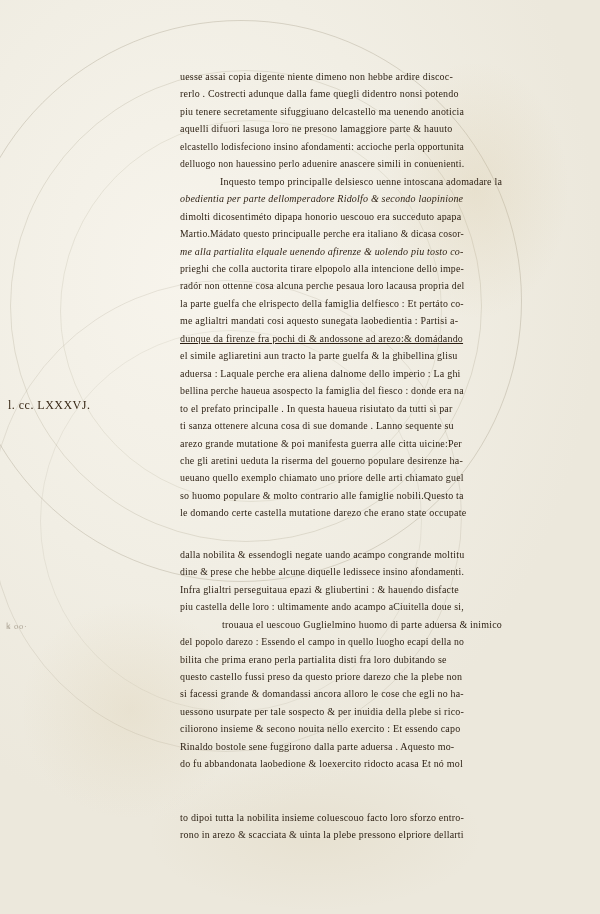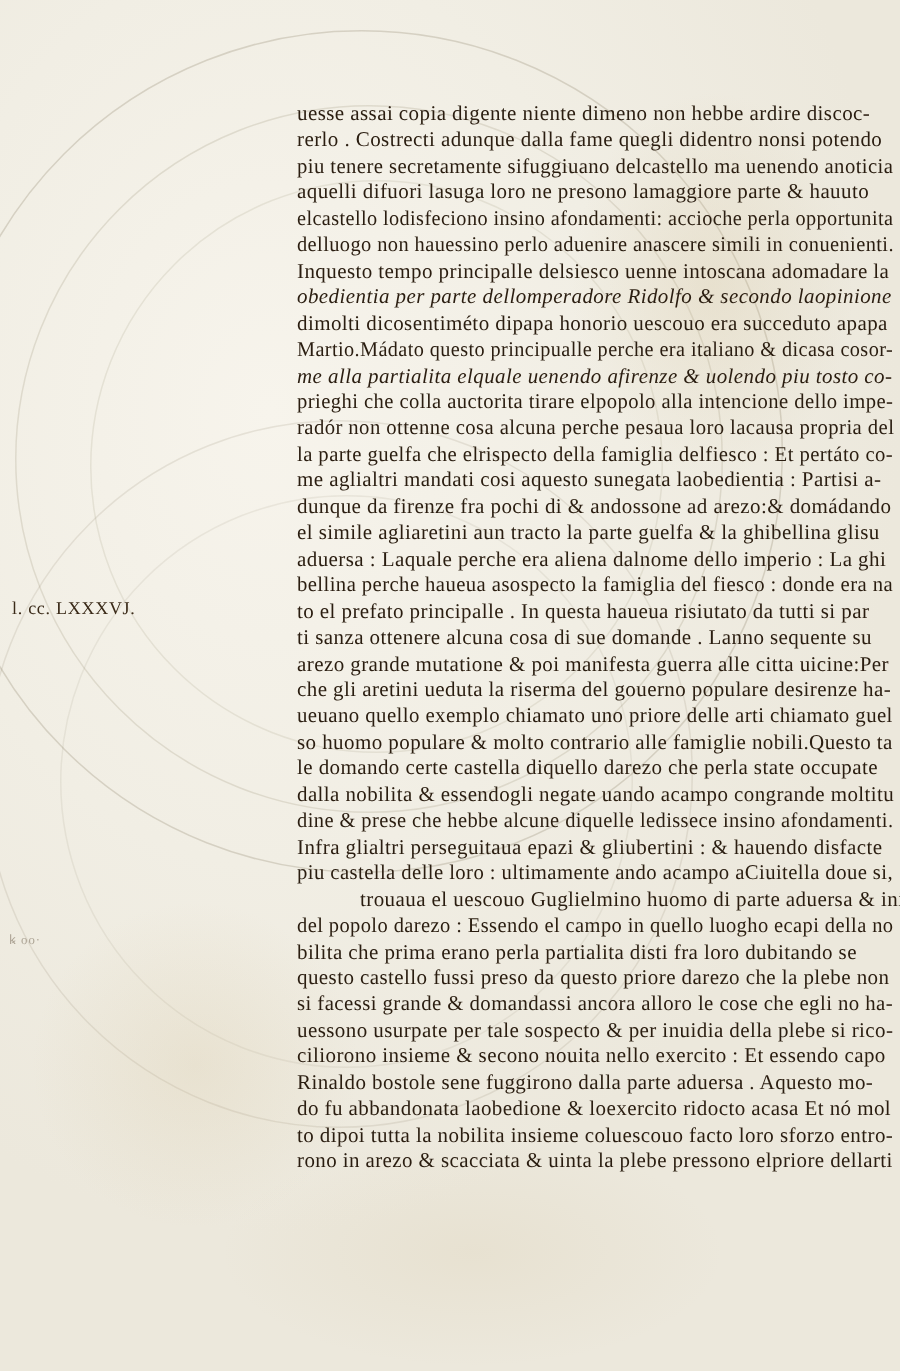--- a/index.html
+++ b/index.html
@@ -46,25 +46,25 @@
   .stain.s1 { left: 380px; top: 60px;  width: 190px; height: 260px;
               background: radial-gradient(ellipse at center, rgba(205,185,140,0.22) 0%, rgba(205,185,140,0) 70%); }
   .stain.s2 { left: 20px;  top: 600px; width: 220px; height: 220px;
               background: radial-gradient(ellipse at center, rgba(205,185,140,0.18) 0%, rgba(205,185,140,0) 70%); }
   .stain.s3 { left: 150px; top: 760px; width: 330px; height: 150px;
               background: radial-gradient(ellipse at center, rgba(200,180,135,0.13) 0%, rgba(200,180,135,0) 72%); }
 
   
   #textblock {
     position: absolute;
-    left: 198px;
+    left: 180px;
     top: 68px;
     width: 352px;
     color: #2a1d10;
-    font-size: 14px;
+    font-size: 10px;
     line-height: 17.45px;
     letter-spacing: 0.02em;
     text-align: justify;
     text-rendering: optimizeLegibility;
   }
   #textblock .ln {
     display: block;
     white-space: nowrap;
     font-family: "Liberation Serif", serif;
     transform-origin: left center;
@@ -109,50 +109,50 @@
   <div class="margin-note" id="note-folio">l. cc. LXXXVJ.</div>
   <div class="margin-note" id="note-faint">ꝃ oo·</div>
 
   <div id="textblock">
       <span class="ln" style="transform: scaleX(1);">uesse assai copia digente niente dimeno non hebbe ardire discoc-</span>
       <span class="ln" style="transform: scaleX(1);">rerlo . Costrecti adunque dalla fame quegli didentro nonsi potendo</span>
       <span class="ln" style="transform: scaleX(0.986);">piu tenere secretamente sifuggiuano delcastello ma uenendo anoticia</span>
       <span class="ln" style="transform: scaleX(1);">aquelli difuori lasuga loro ne presono lamaggiore parte &amp; hauuto</span>
       <span class="ln" style="transform: scaleX(0.9644);">elcastello lodisfeciono insino afondamenti: accioche perla opportunita</span>
       <span class="ln" style="transform: scaleX(0.9724);">delluogo non hauessino perlo aduenire anascere simili in conuenienti.</span>
-      <span class="ln" style="transform: scaleX(1);">Inquesto tempo principalle delsiesco uenne intoscana adomadare la</span>
+      <span class="ln" style="transform: scaleX(1); margin-left: 40px;">Inquesto tempo principalle delsiesco uenne intoscana adomadare la</span>
       <span class="ln" style="transform: scaleX(1); font-style: italic;">obedientia per parte dellomperadore Ridolfo &amp; secondo laopinione</span>
       <span class="ln" style="transform: scaleX(1);">dimolti dicosentiméto dipapa honorio uescouo era succeduto apapa</span>
       <span class="ln" style="transform: scaleX(0.9644);">Martio.Mádato questo principualle perche era italiano &amp; dicasa cosor-</span>
       <span class="ln" style="transform: scaleX(1); font-style: italic;">me alla partialita elquale uenendo afirenze &amp; uolendo piu tosto co-</span>
       <span class="ln" style="transform: scaleX(0.9832);">prieghi che colla auctorita tirare elpopolo alla intencione dello impe-</span>
       <span class="ln" style="transform: scaleX(0.986);">radór non ottenne cosa alcuna perche pesaua loro lacausa propria del</span>
       <span class="ln" style="transform: scaleX(0.986);">la parte guelfa che elrispecto della famiglia delfiesco : Et pertáto co-</span>
       <span class="ln" style="transform: scaleX(1);">me aglialtri mandati cosi aquesto sunegata laobedientia : Partisi a-</span>
-      <span class="ln" style="transform: scaleX(1);">dunque da firenze fra pochi di &amp; andossone ad arezo:&amp; domádando</span>
+      <span class="ln" style="transform: scaleX(1); text-decoration: underline;">dunque da firenze fra pochi di &amp; andossone ad arezo:&amp; domádando</span>
       <span class="ln" style="transform: scaleX(1);">el simile agliaretini aun tracto la parte guelfa &amp; la ghibellina glisu</span>
       <span class="ln" style="transform: scaleX(1);">aduersa : Laquale perche era aliena dalnome dello imperio : La ghi</span>
       <span class="ln" style="transform: scaleX(0.986);">bellina perche haueua asospecto la famiglia del fiesco : donde era na</span>
       <span class="ln" style="transform: scaleX(1);">to el prefato principalle . In questa haueua risiutato da tutti si par</span>
       <span class="ln" style="transform: scaleX(1);">ti sanza ottenere alcuna cosa di sue domande . Lanno sequente su</span>
       <span class="ln" style="transform: scaleX(1);">arezo grande mutatione &amp; poi manifesta guerra alle citta uicine:Per</span>
       <span class="ln" style="transform: scaleX(1); font-family: Liberation Serif, serif;">che gli aretini ueduta la riserma del gouerno populare desirenze ha-</span>
       <span class="ln" style="transform: scaleX(0.9915);">ueuano quello exemplo chiamato uno priore delle arti chiamato guel</span>
       <span class="ln" style="transform: scaleX(1);">so huomo populare &amp; molto contrario alle famiglie nobili.Questo ta</span>
-      <span class="ln" style="transform: scaleX(1);">le domando certe castella diquello darezo che perla state occupate</span>
-      <span class="ln" style="transform: scaleX(0.9972);">dalla nobilita &amp; essendogli negate uando acampo congrande moltitu</span>
+      <span class="ln" style="transform: scaleX(1);">le domando certe castella mutatione darezo che erano state occupate</span>
+      <span class="ln" style="transform: scaleX(0.9972); margin-top: 24px;">dalla nobilita &amp; essendogli negate uando acampo congrande moltitu</span>
       <span class="ln" style="transform: scaleX(0.9751);">dine &amp; prese che hebbe alcune diquelle ledissece insino afondamenti.</span>
       <span class="ln" style="transform: scaleX(1);">Infra glialtri perseguitaua epazi &amp; gliubertini : &amp; hauendo disfacte</span>
       <span class="ln" style="transform: scaleX(0.986);">piu castella delle loro : ultimamente ando acampo aCiuitella doue si,</span>
       <span class="ln" style="transform: scaleX(1); margin-left: 42px;">trouaua el uescouo Guglielmino huomo di parte aduersa &amp; inimico</span>
       <span class="ln" style="transform: scaleX(0.9751);">del popolo darezo : Essendo el campo in quello luogho ecapi della no</span>
       <span class="ln" style="transform: scaleX(1);">bilita che prima erano perla partialita disti fra loro dubitando se</span>
       <span class="ln" style="transform: scaleX(1);">questo castello fussi preso da questo priore darezo che la plebe non</span>
       <span class="ln" style="transform: scaleX(0.9915);">si facessi grande &amp; domandassi ancora alloro le cose che egli no ha-</span>
       <span class="ln" style="transform: scaleX(1);">uessono usurpate per tale sospecto &amp; per inuidia della plebe si rico-</span>
       <span class="ln" style="transform: scaleX(1);">ciliorono insieme &amp; secono nouita nello exercito : Et essendo capo</span>
       <span class="ln" style="transform: scaleX(1);">Rinaldo bostole sene fuggirono dalla parte aduersa . Aquesto mo-</span>
       <span class="ln" style="transform: scaleX(1);">do fu abbandonata laobedione &amp; loexercito ridocto acasa Et nó mol</span>
-      <span class="ln" style="transform: scaleX(1);">to dipoi tutta la nobilita insieme coluescouo facto loro sforzo entro-</span>
+      <span class="ln" style="transform: scaleX(1); margin-top: 36px;">to dipoi tutta la nobilita insieme coluescouo facto loro sforzo entro-</span>
       <span class="ln" style="transform: scaleX(0.9972);">rono in arezo &amp; scacciata &amp; uinta la plebe pressono elpriore dellarti</span>
     </div>
 
 </div>
 
 </body></html>

